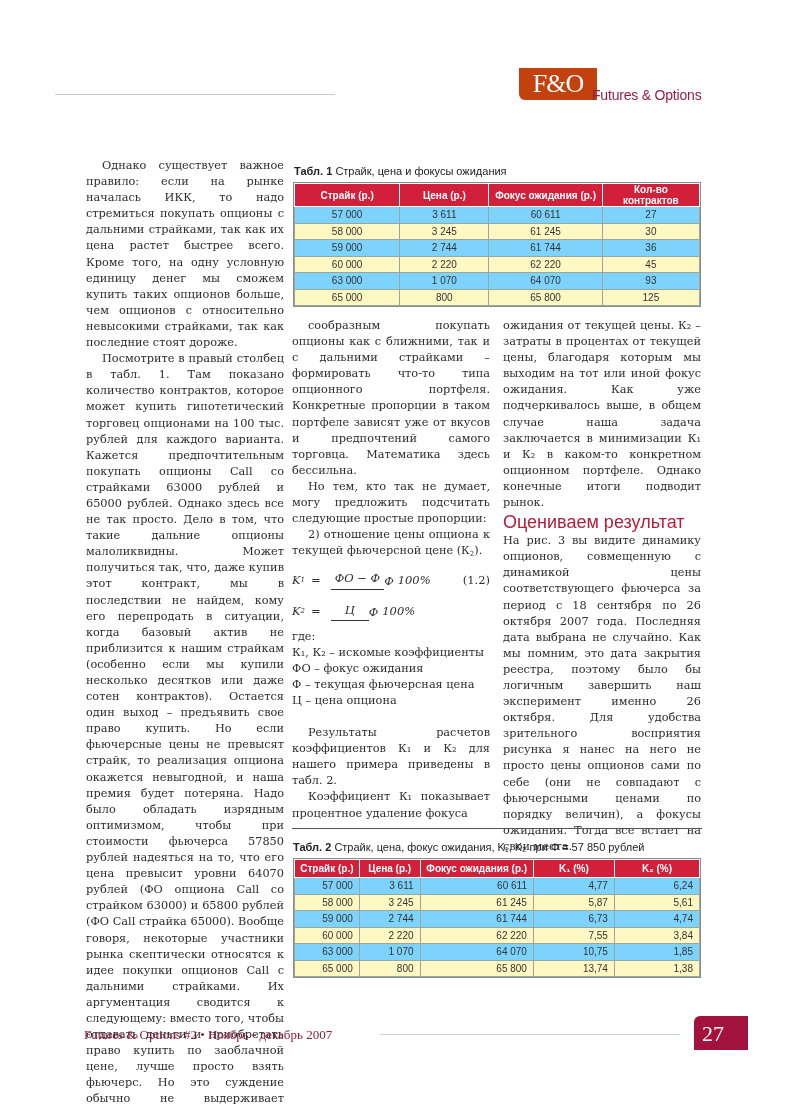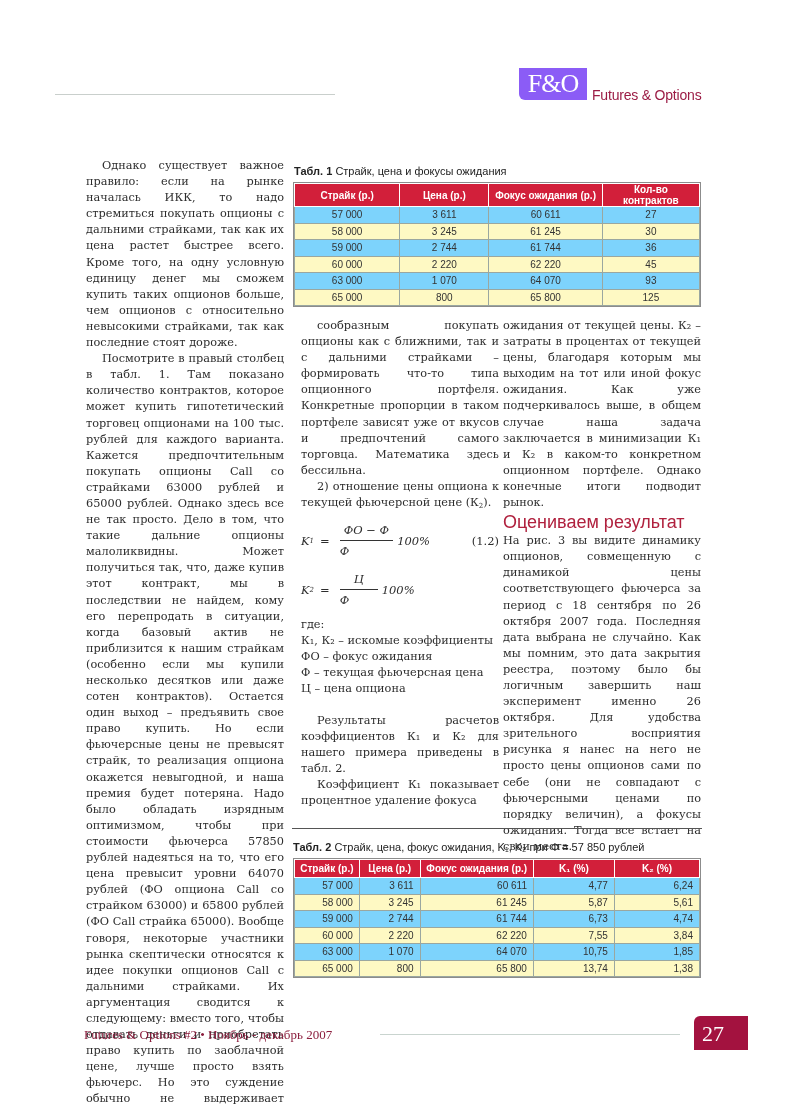--- a/index.html
+++ b/index.html
@@ -2,41 +2,41 @@
 <html><head>
 <meta charset="utf-8">
 <style>
   html, body { margin: 0; padding: 0; background: #ffffff; }
   body { width: 800px; height: 1104px; position: relative; overflow: hidden;
          font-family: "DejaVu Serif", serif; color: #2a2a2a; }
   .abs { position: absolute; }
 
   
   .hdr-line { left: 55px; top: 94px; width: 280px; height: 1px; background: #c9cfcc; }
-  .logo-box { left: 519px; top: 68px; width: 68px; height: 32px; background: #8b5cf6;
+  .logo-box { left: 519px; top: 68px; width: 78px; height: 32px; background: #c2410c;
               border-radius: 0 0 0 6px; color: #fff; font-family: "Liberation Serif", serif;
               font-size: 26px; line-height: 32px; text-align: center; letter-spacing: -1px; }
   .logo-text { left: 592px; top: 87px; color: #9b1c45; font-family: "Liberation Sans", sans-serif;
                font-size: 14px; letter-spacing: -0.2px; }
 
   
   .col { font-size: 11.3px; line-height: 16.1px; text-align: justify; color: #2d2d2d; }
   .col p { margin: 0; text-indent: 16px; }
   .col p.noind { text-indent: 0; }
   .col1 { left: 86px; top: 158px; width: 198px; }
-  .col2 { left: 301px; top: 318px; width: 198px; }
+  .col2 { left: 292px; top: 318px; width: 198px; }
   .col3 { left: 503px; top: 318px; width: 198px; }
   .h2 { color: #b0213e; font-family: "Liberation Sans", sans-serif; font-size: 18px;
         line-height: 22px; margin: 8px 0 2px 0; text-indent: 0 !important; }
   .sub { font-size: 7px; vertical-align: -2px; }
 
   
   .formula { font-family: "DejaVu Serif", serif; font-style: italic; font-size: 11.5px;
              display: flex; align-items: center; margin: 6px 0; }
-  .frac { display: inline-flex; flex-direction: column; margin: 0 4px; }
+  .frac { display: inline-flex; flex-direction: row; align-items: center; margin: 0 4px; }
   .frac .num { border-bottom: 1px solid #333; padding: 0 4px 2px; }
   .frac .den { padding-top: 2px; }
   .eqno { margin-left: auto; font-style: normal; }
 
   
   .tcap { font-family: "Liberation Sans", sans-serif; font-size: 11px; color: #222; }
   .tcap b { font-weight: bold; }
   table.t { border-collapse: collapse; font-family: "Liberation Sans", sans-serif; font-size: 10px; }
   table.t th { background: #d21f3a; color: #fff; font-weight: bold; height: 17px;
                border: 1px solid #ffffff; padding: 0 4px; }
@@ -117,20 +117,21 @@
           <td>800</td>
           <td>65 800</td>
           <td>125</td>
         </tr>
     </tbody>
   </table>
 </div>
 
 <div class="abs col col2">
   <p>сообразным покупать опционы как с ближними, так и с дальними страйками – формировать что-то типа опционного портфеля. Конкретные пропорции в таком портфеле зависят уже от вкусов и предпочтений самого торговца. Математика здесь бессильна.</p>
+  <p>Но тем, кто так не думает, могу предложить подсчитать следующие простые пропорции:</p>
   <p><span>2) отношение цены опциона к текущей фьючерсной цене (К</span><span class="sub">2</span><span>).</span></p>
 
   <div class="formula" style="margin-top:8px;">
     <span>K</span>
       <span class="sub">1</span>
     <span style="margin:0 6px;">=</span>
     <span class="frac">
       <span class="num">ФО − Ф</span>
       <span class="den">Ф</span>
     </span>

